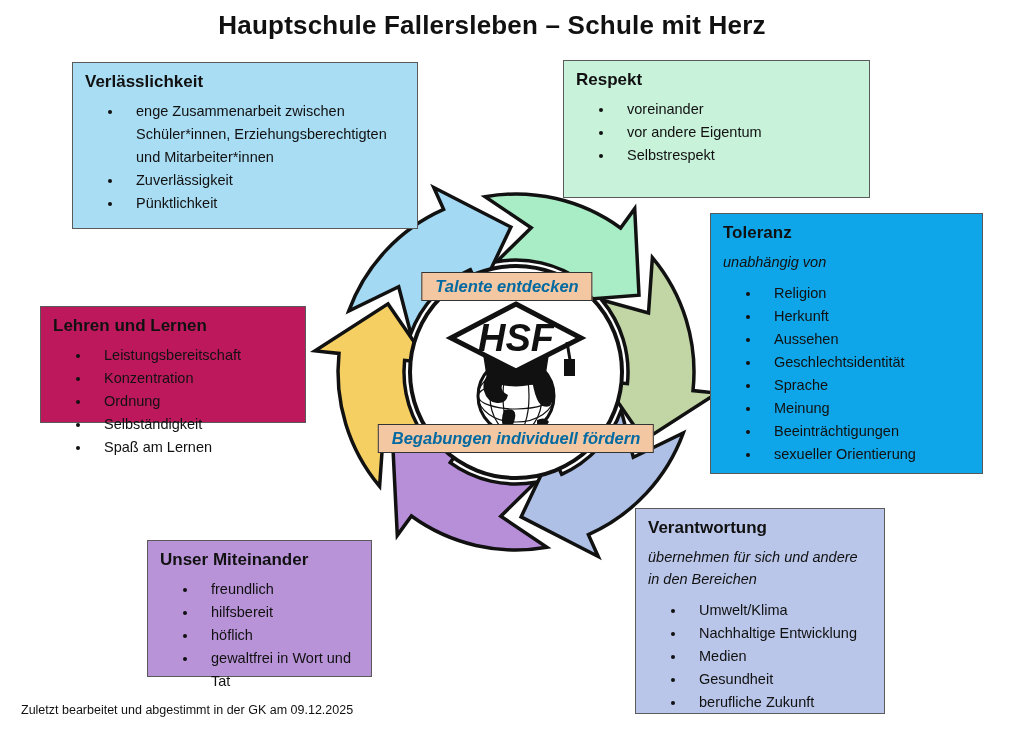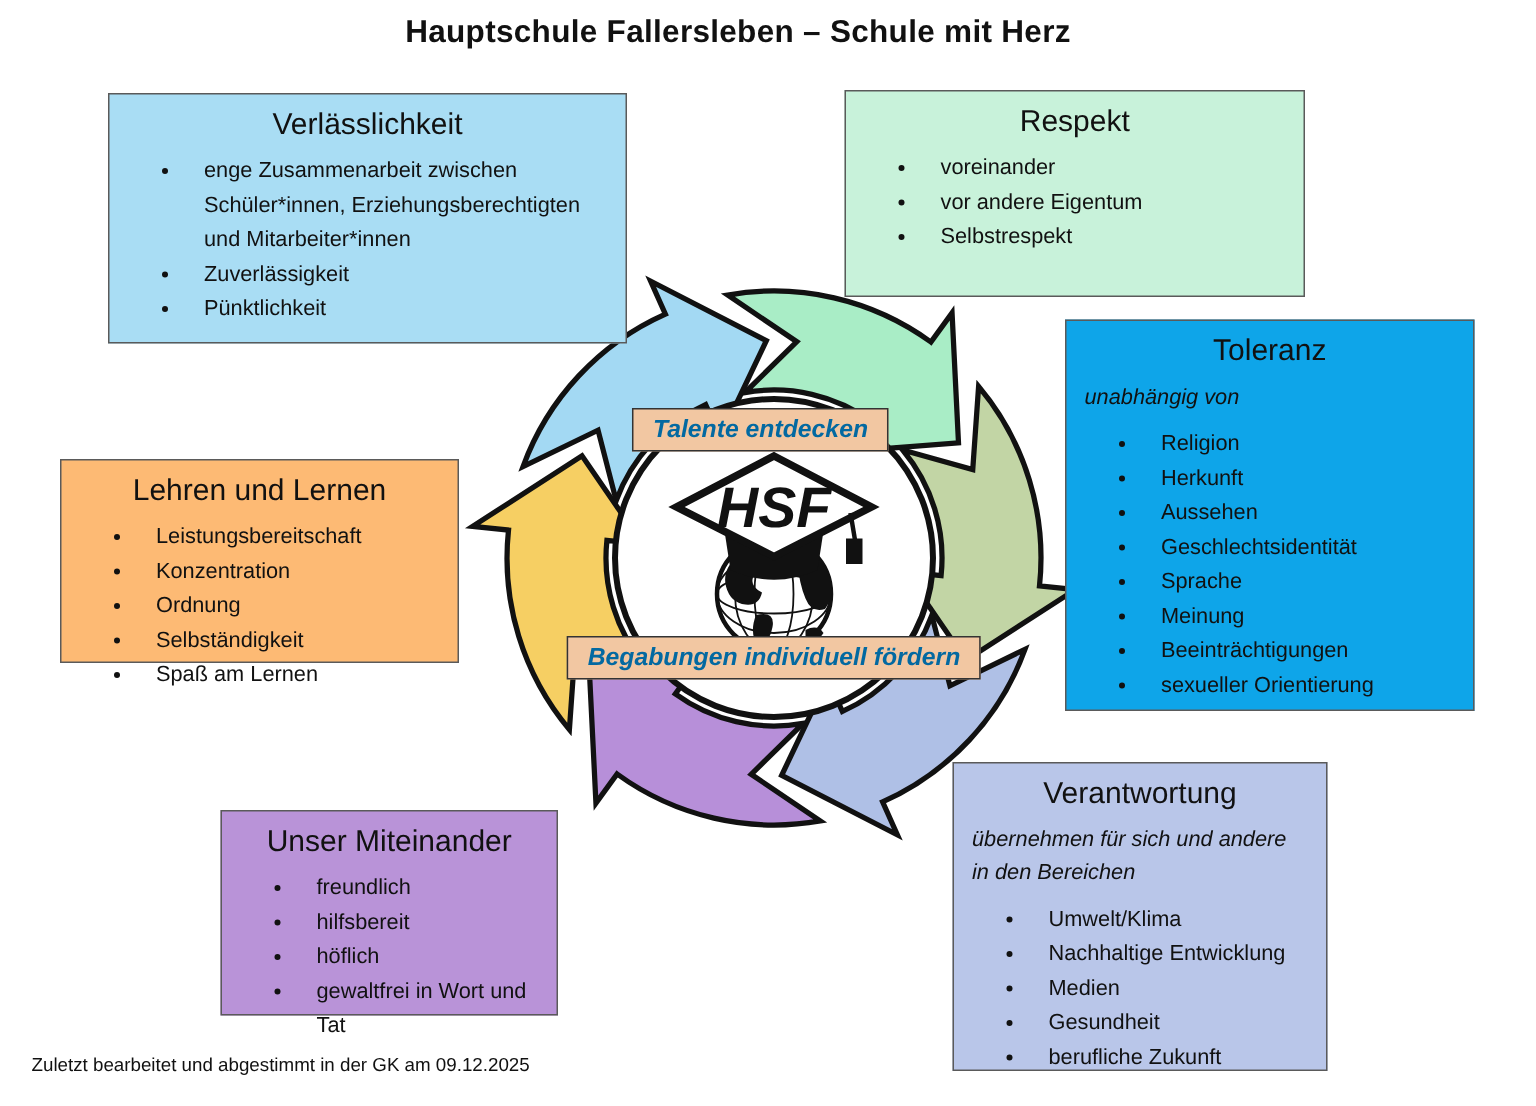--- a/index.html
+++ b/index.html
@@ -1,42 +1,42 @@
 <!DOCTYPE html>
 <html><head>
 <meta charset="utf-8">
 <style>
   html,body{margin:0;padding:0;background:#ffffff;}
   body{width:1024px;height:737px;position:relative;overflow:hidden;
        font-family:"Liberation Sans","DejaVu Sans",sans-serif;color:#111;}
   .stage{position:absolute;inset:0;}
 
   h1.page-title{position:absolute;left:0;top:10px;width:984px;margin:0;
-      text-align:center;font-size:21px;font-weight:bold;letter-spacing:.2px;}
+      text-align:center;font-size:26px;font-weight:bold;letter-spacing:.2px;}
 
   svg.wheel{position:absolute;left:286px;top:142px;width:460px;height:460px;z-index:1;}
   svg.logo{position:absolute;left:441px;top:298px;width:150px;height:142px;z-index:2;}
 
   .banner{position:absolute;z-index:3;background:#f2c7a2;border:1.6px solid #333;
       font-weight:bold;font-style:italic;font-size:16.5px;color:#0369a1;
       padding:4px 13px;white-space:nowrap;transform:translateX(-50%);}
   .banner-top{left:507px;top:272px;}
   .banner-bottom{left:516px;top:424px;}
 
   .box{position:absolute;z-index:4;border:1.3px solid #5a5a5a;box-sizing:border-box;
       padding:9px 12px 6px 12px;}
-  .box h2{margin:0 0 8px 0;font-size:20px;font-weight:normal;text-align:center;}
+  .box h2{margin:0 0 8px 0;font-size:17px;font-weight:bold;}
   .box .subtitle{font-style:italic;font-size:14.5px;line-height:22px;margin:2px 0 9px 0;}
   .box ul{margin:0;padding:0 0 0 38px;list-style:disc;}
   .box li{font-size:14.5px;line-height:23px;padding-left:13px;}
 
   .box-verlaesslichkeit{left:72px; top:62px; width:346px;height:167px;background:#a9ddf4;}
   .box-respekt        {left:563px;top:60px; width:307px;height:138px;background:#c8f2da;}
   .box-toleranz       {left:710px;top:213px;width:273px;height:261px;background:#0ea5e9;}
-  .box-lehren         {left:40px; top:306px;width:266px;height:136px;background:#fdba74;}
+  .box-lehren         {left:40px; top:306px;width:266px;height:117px;background:#be185d;}
   .box-miteinander    {left:147px;top:540px;width:225px;height:137px;background:#b993d8;}
   .box-verantwortung  {left:635px;top:508px;width:250px;height:206px;background:#b9c6e9;}
 
   .footer-note{position:absolute;left:21px;top:703px;font-size:12.5px;z-index:4;}
 </style>
 </head>
 <body>
 
 <div class="stage">
 

